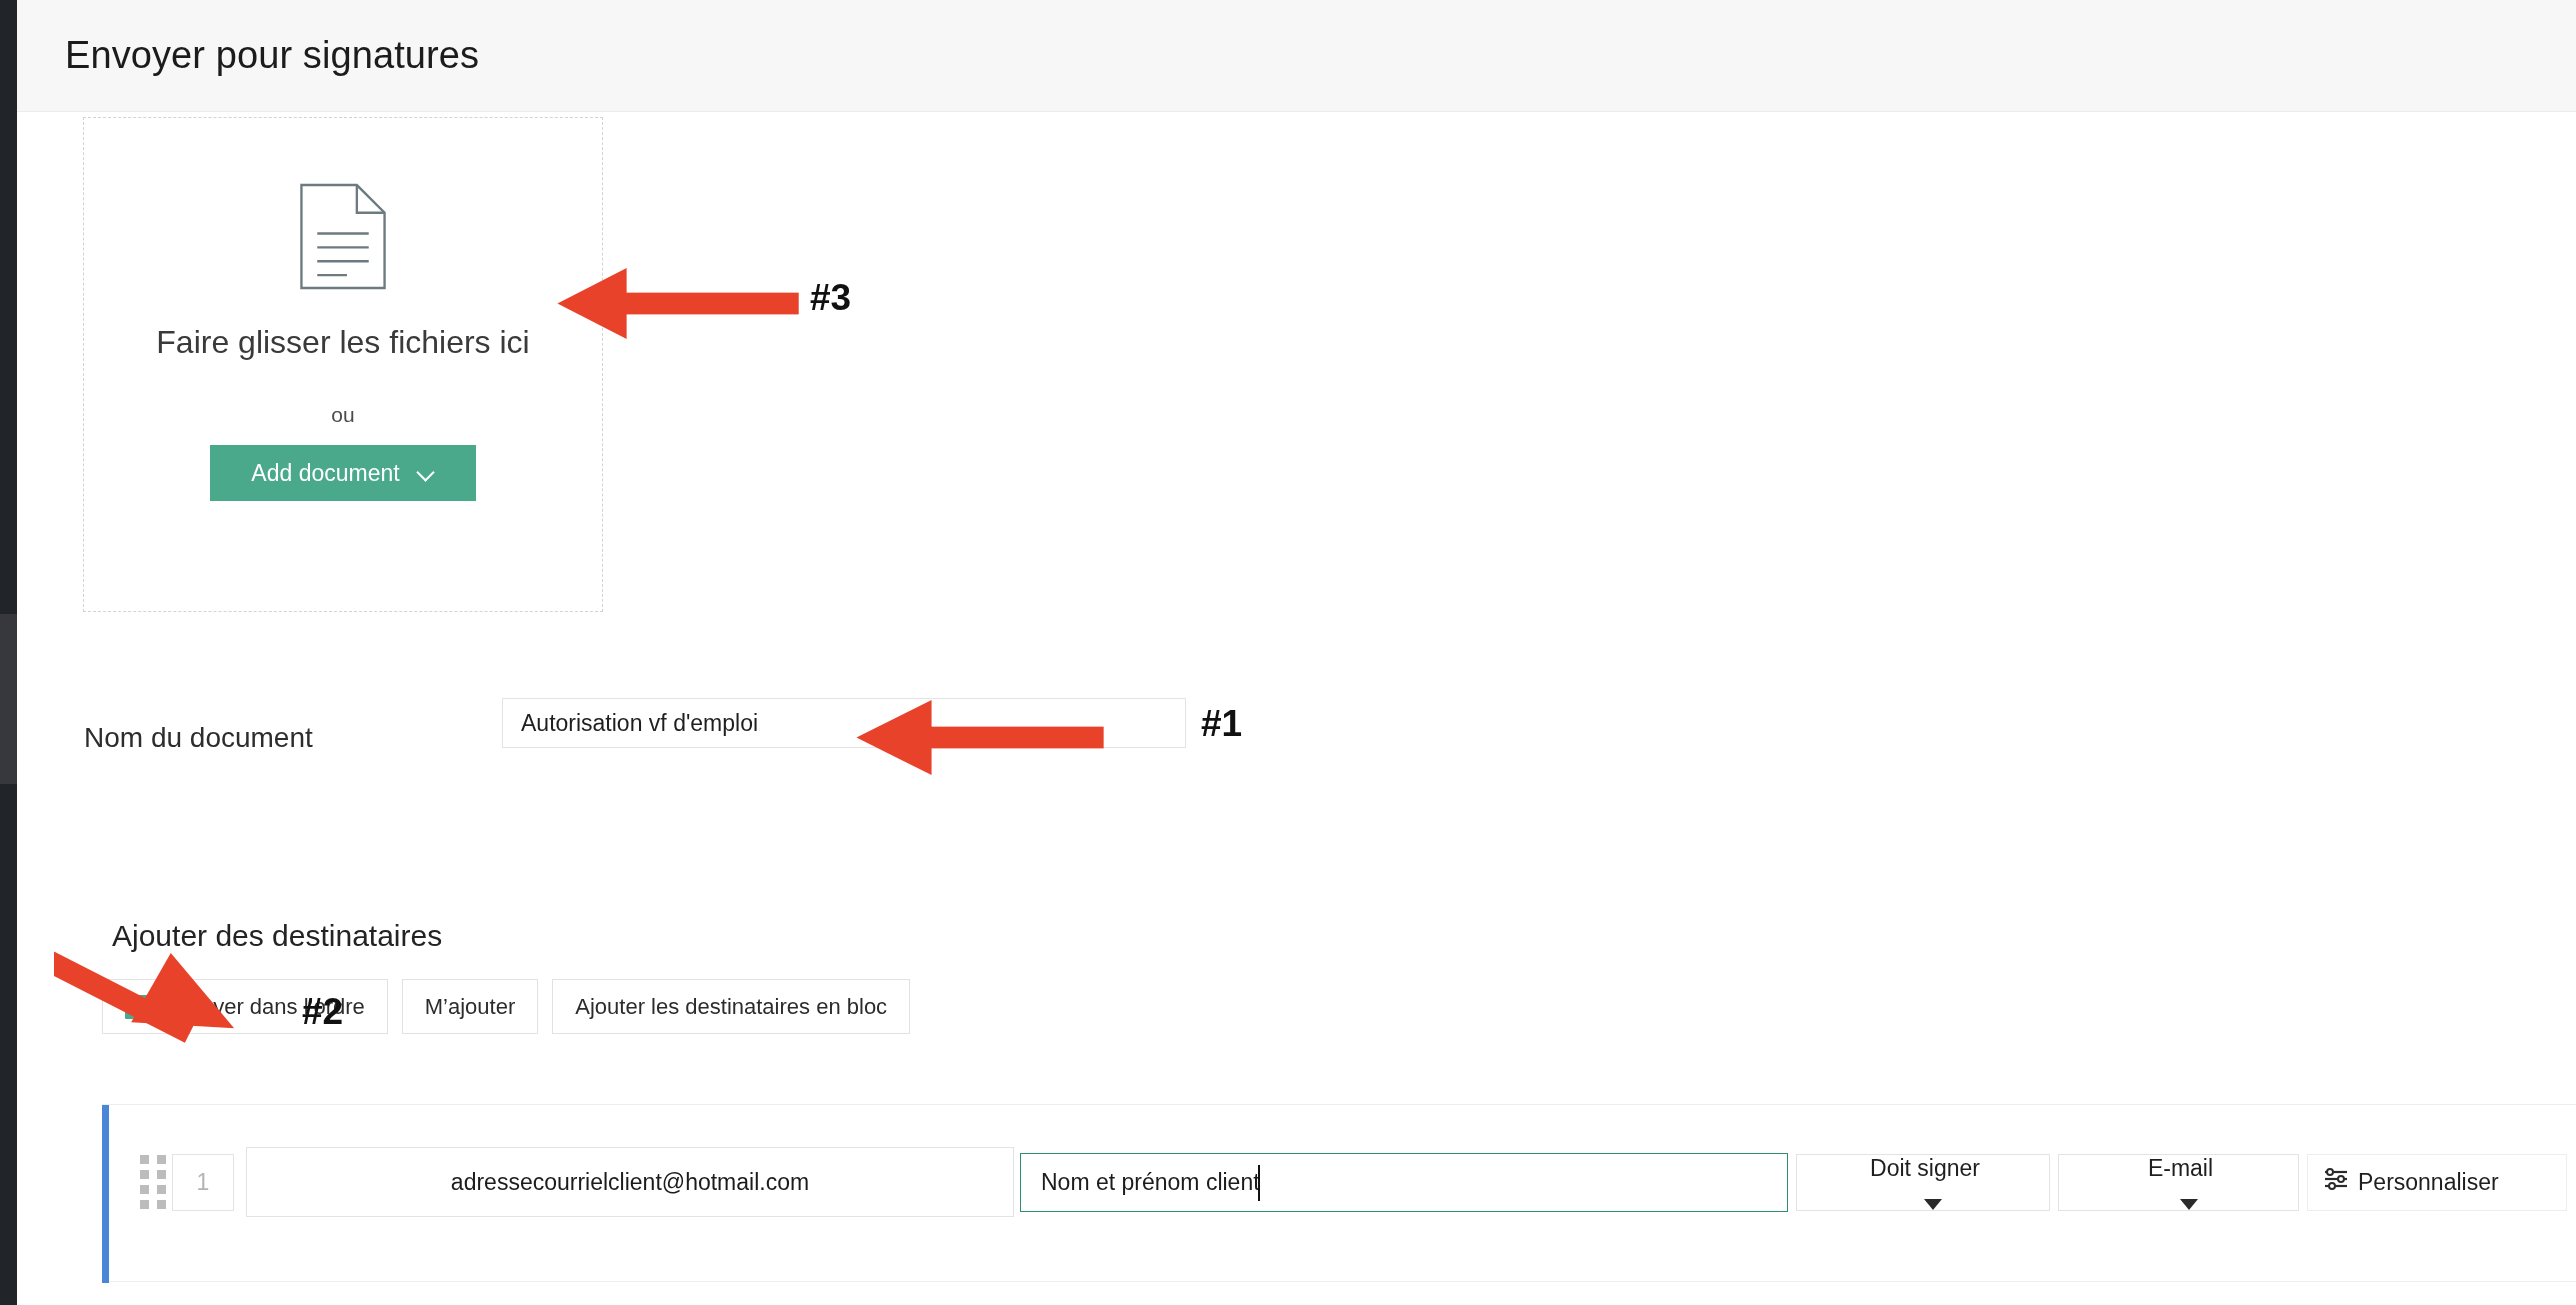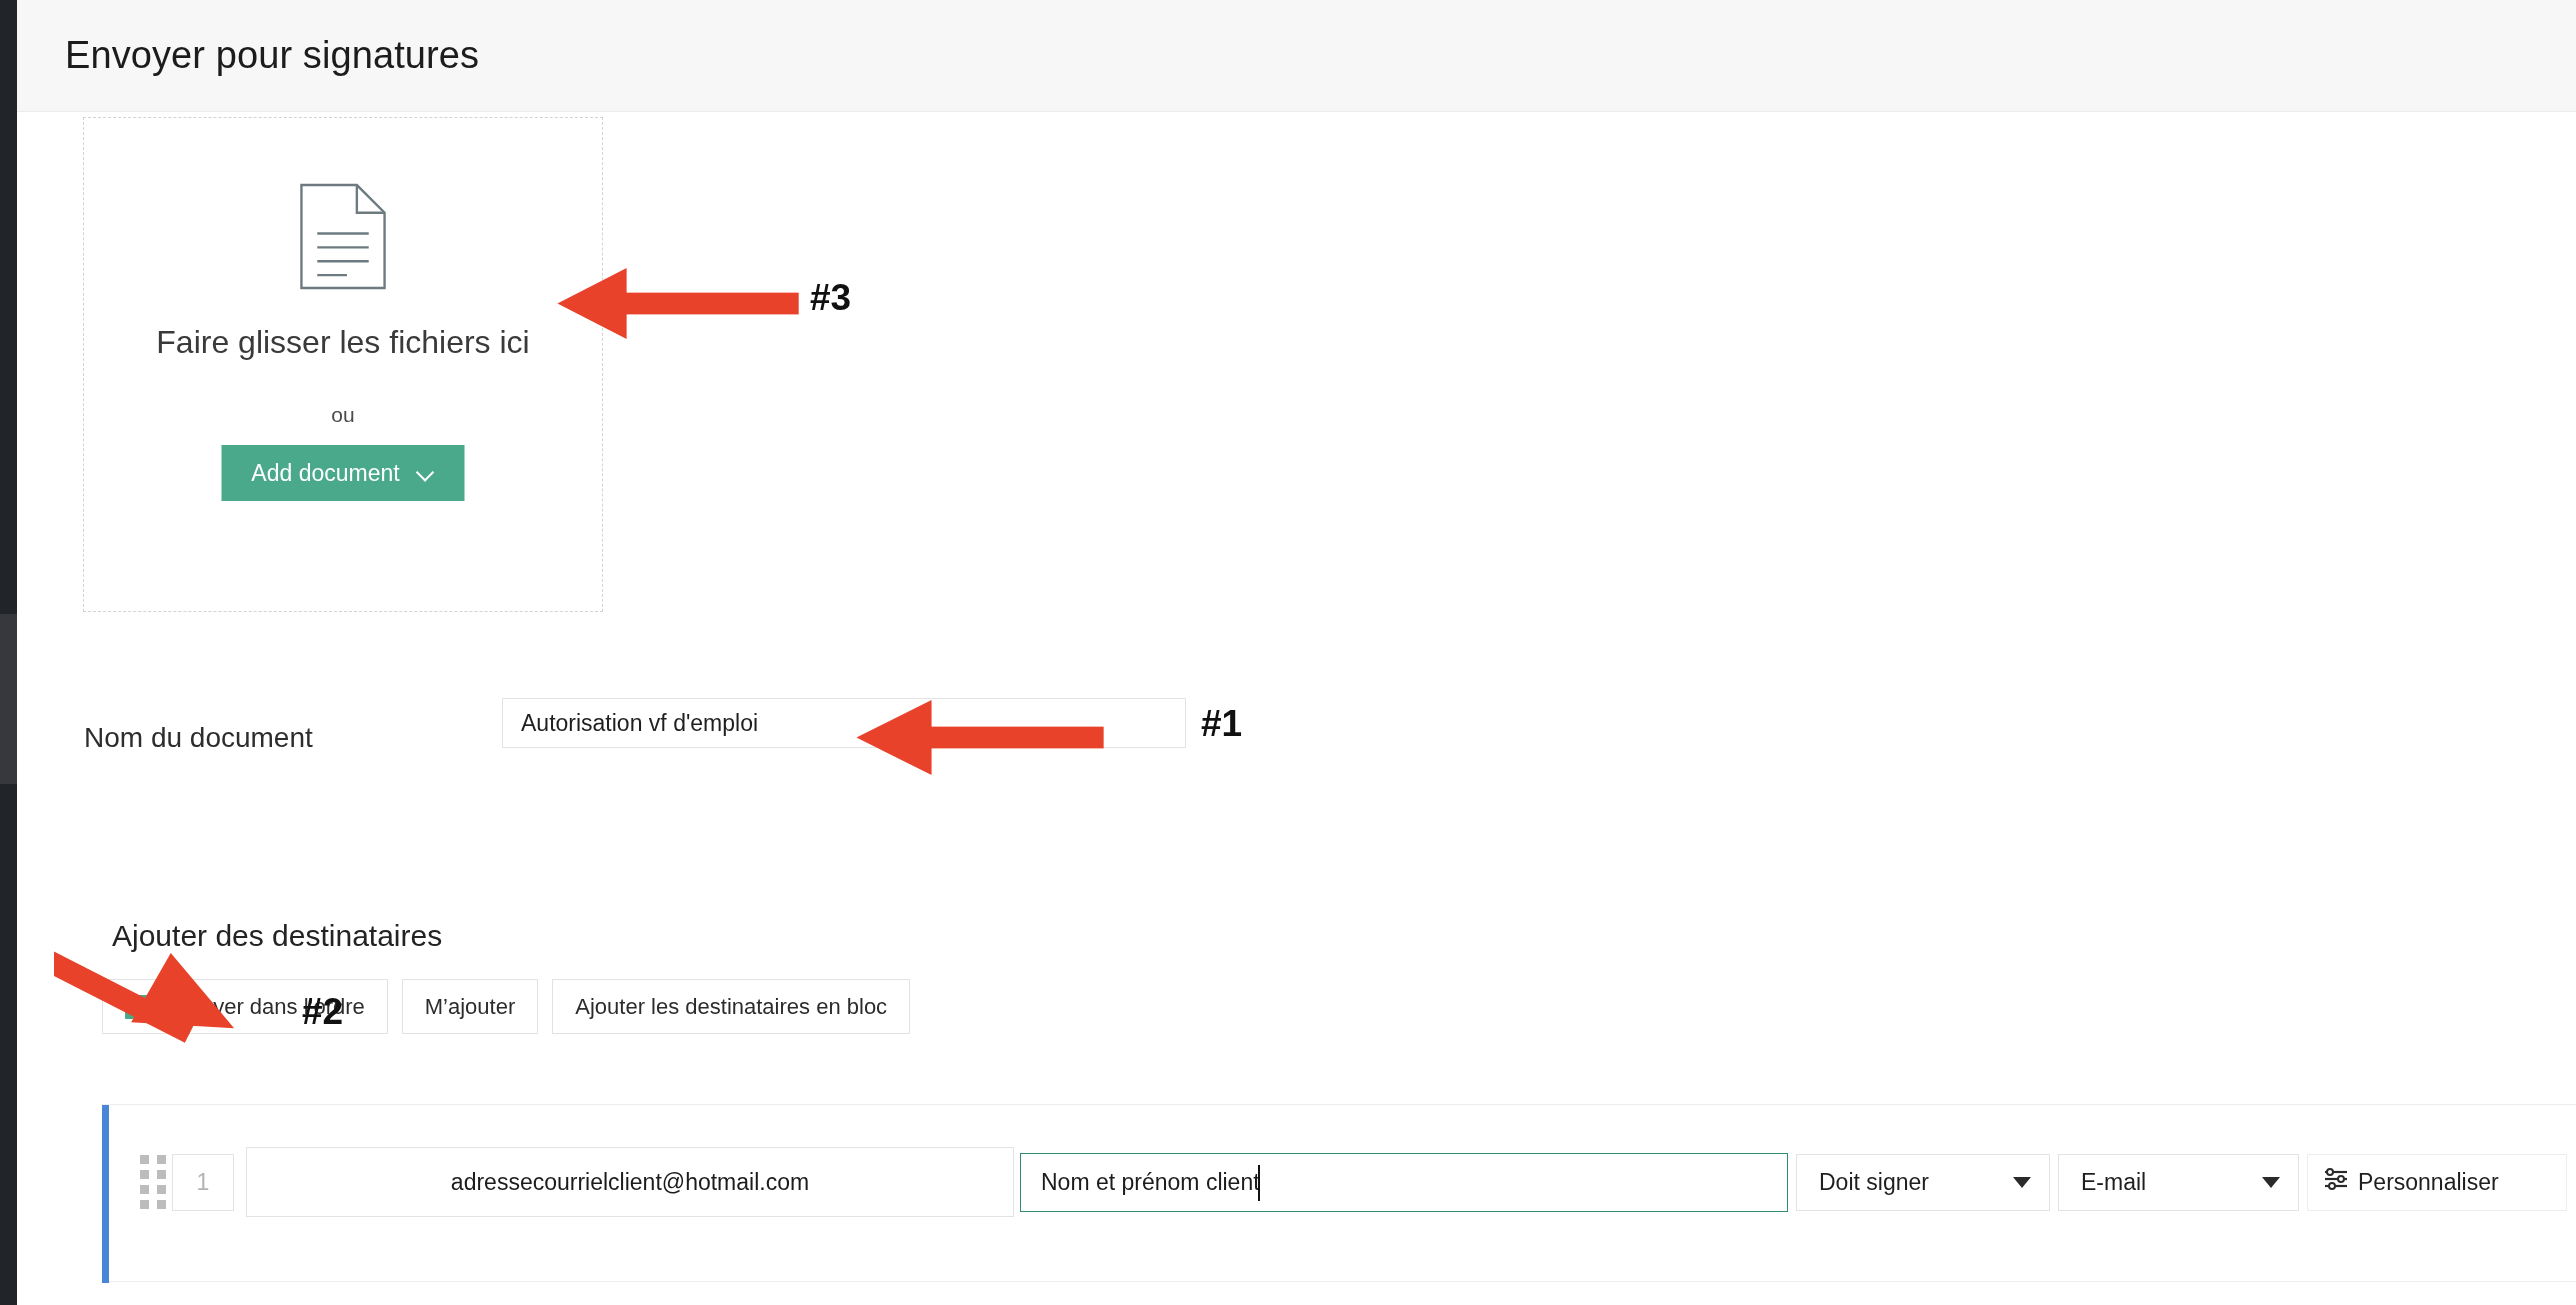--- a/index.html
+++ b/index.html
@@ -49,21 +49,21 @@
   .dz-title {
     position: absolute; left: 0; right: 0; top: 206px; text-align: center;
     font-size: 32px; color: #3a3a3a; font-weight: 400;
   }
   .dz-or {
     position: absolute; left: 0; right: 0; top: 285px; text-align: center;
     font-size: 21px; color: #4b4b4b;
   }
   .add-doc-btn {
     position: absolute; left: 50%; transform: translateX(-50%); top: 327px;
-    width: 243px; height: 56px;
+    width: 266px; height: 56px;
     background: #4aa98a;
     color: #ffffff; font-size: 23px;
     display: flex; align-items: center; justify-content: center; gap: 18px;
     border: none; cursor: pointer;
     font-family: "Liberation Sans", sans-serif;
   }
   .chev { display: inline-block; width: 17px; height: 17px; position: relative; }
   .chev::after {
     content: ""; position: absolute; left: 1px; top: 1px;
     width: 11px; height: 11px;
@@ -149,20 +149,21 @@
   .name-wrap { position: relative; }
   .caret {
     position: absolute; top: 12px; width: 2px; height: 36px; background: #111;
   }
   .select-box {
     height: 57px; border: 1px solid #e3e3e3; background: #fff;
     display: flex; align-items: center; justify-content: space-between;
     padding: 0 18px 0 22px; font-size: 23px; color: #1f1f1f;
     cursor: pointer; margin-right: 8px;
     font-family: "Liberation Sans", sans-serif;
+    flex-direction: column;
   }
   .sel-doit { width: 254px; }
   .sel-mail { width: 241px; }
   .caret-dn {
     width: 0; height: 0; margin-left: 16px;
     border-left: 9px solid transparent; border-right: 9px solid transparent;
     border-top: 11px solid #2a2a2a;
   }
   .custom-btn {
     height: 57px; width: 260px; border: 1px solid #ededed; background: #fff;

